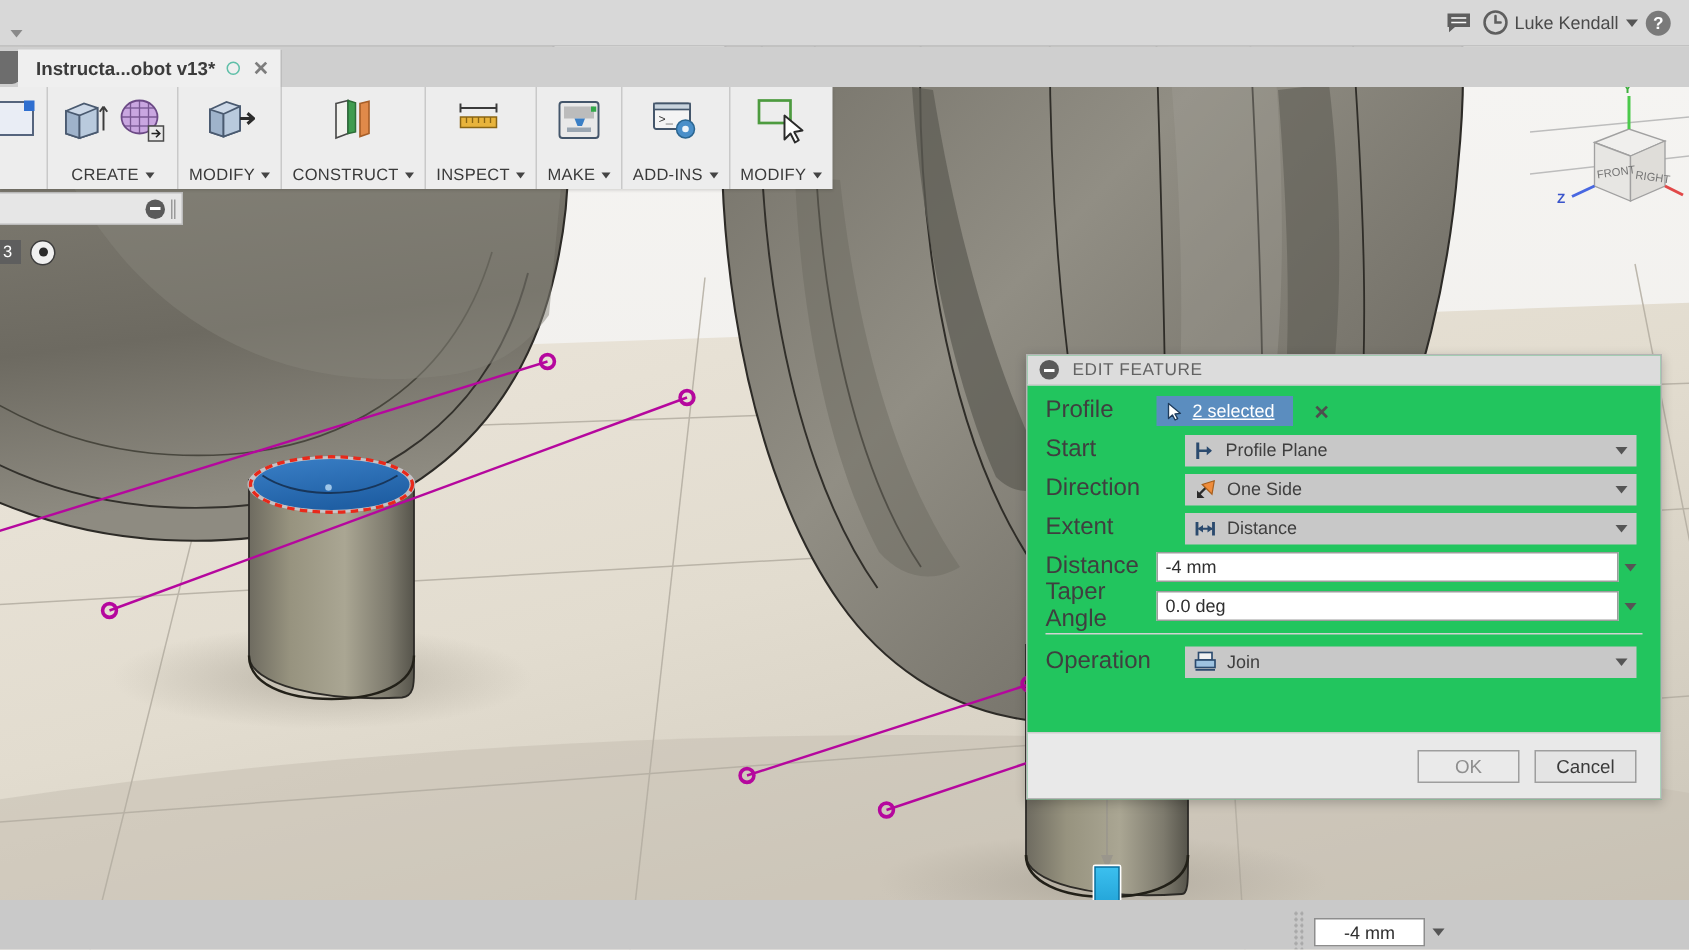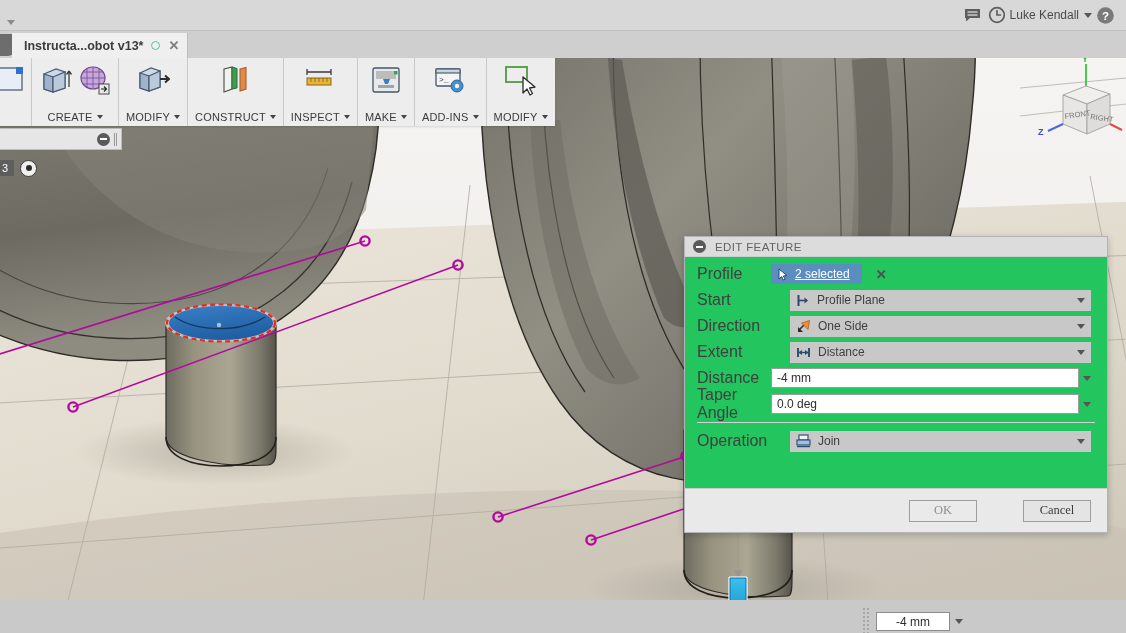--- a/index.html
+++ b/index.html
@@ -137,22 +137,21 @@
   }
   .dlg-sep { height: 1px; background: #d2d2d2; margin: 5px 12px 5px 12px; }
   .dlg-gap { height: 34px; }
   .dlg-foot {
     height: 44px; border-top: 1px solid #cdcdcd; background: #e9e9e9;
     display: flex; align-items: center; justify-content: flex-end; gap: 10px; padding-right: 16px;
   }
   .btn {
     width: 68px; height: 22px; font-size: 12.5px; border: 1px solid #9e9e9e;
     background: #e4e4e4; cursor: pointer; color: #3a3a3a;
-    font-family: Liberation Serif, serif;
-    margin-left: 36px;
+    font-family: Liberation Sans, sans-serif;
   }
   .btn.dim { color: #8e8e8e; background: #eaeaea; }
 
   
   .value-box {
     position: absolute; left: 876px; top: 612px; display: flex;
     align-items: center; gap: 5px; z-index: 45;
   }
   .value-field {
     width: 74px; height: 19px; background: #fff; border: 1px solid #8d8d8d;

